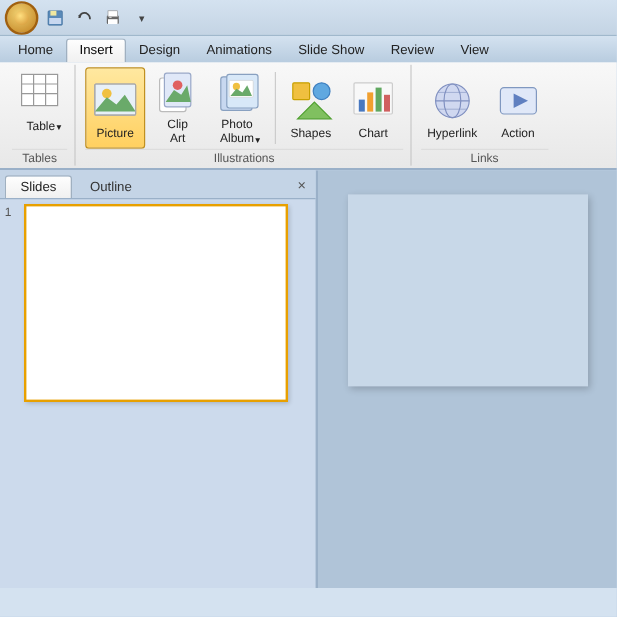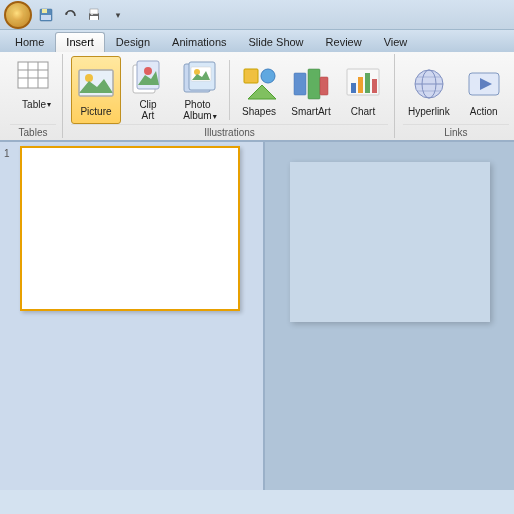--- a/index.html
+++ b/index.html
@@ -370,30 +370,20 @@
         <div class="icon">
           <svg width="38" height="38" viewBox="0 0 38 38">
             <rect x="4" y="4" width="14" height="14" rx="1" fill="#f0c040" stroke="#c8a000" stroke-width="1"></rect>
             <circle cx="28" cy="11" r="7" fill="#60a8e0" stroke="#4080c0" stroke-width="1"></circle>
             <polygon points="8,34 22,20 36,34" fill="#80c060" stroke="#50a030" stroke-width="1"></polygon>
           </svg>
         </div>
         <span>Shapes</span>
       </div>
 
-      <div class="ribbon-btn">
-        <div class="icon">
-          <svg width="38" height="38" viewBox="0 0 38 38">
-            <rect x="2" y="8" width="12" height="22" rx="1" fill="#6090d0" stroke="#4070b0" stroke-width="0.5"></rect>
-            <rect x="16" y="4" width="12" height="30" rx="1" fill="#60b060" stroke="#408040" stroke-width="0.5"></rect>
-            <rect x="28" y="12" width="8" height="18" rx="1" fill="#d06060" stroke="#b04040" stroke-width="0.5"></rect>
-          </svg>
-        </div>
-        <span>SmartArt</span>
-      </div>
 
       <div class="ribbon-btn">
         <div class="icon">
           <svg width="38" height="38" viewBox="0 0 38 38">
             <rect x="3" y="4" width="32" height="26" rx="1" fill="#f8f8f8" stroke="#ccc" stroke-width="1"></rect>
             <rect x="7" y="18" width="5" height="10" fill="#4878c0"></rect>
             <rect x="14" y="12" width="5" height="16" fill="#f0a030"></rect>
             <rect x="21" y="8" width="5" height="20" fill="#60a860"></rect>
             <rect x="28" y="14" width="5" height="14" fill="#d06060"></rect>
           </svg>
@@ -432,20 +422,25 @@
       </div>
     </div>
     <div class="ribbon-group-label">Links</div>
   </div>
 
 </div>
 
 <div class="panel-area">
 
   <div class="slides-panel">
+    <div class="panel-tabs">
+      <div class="panel-tab">Slides</div>
+      <div class="panel-tab" style="background:#c4d4e6;border-color:transparent;color:#333;margin-left:2px;">Outline</div>
+      <div class="panel-close">×</div>
+    </div>
     <div class="slides-content">
       <div class="slide-thumb-container">
         <div class="slide-number">1</div>
         <div class="slide-thumb"></div>
       </div>
     </div>
   </div>
 
   <div class="main-canvas">
     <div class="slide-canvas"></div>

